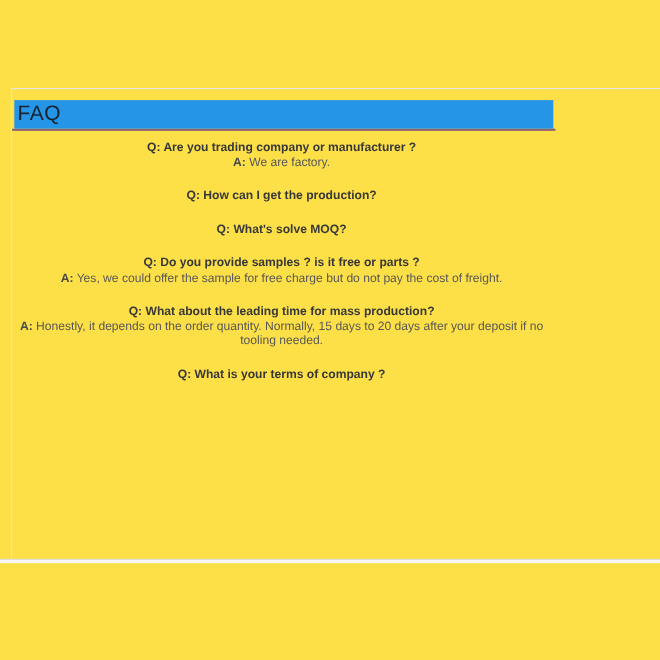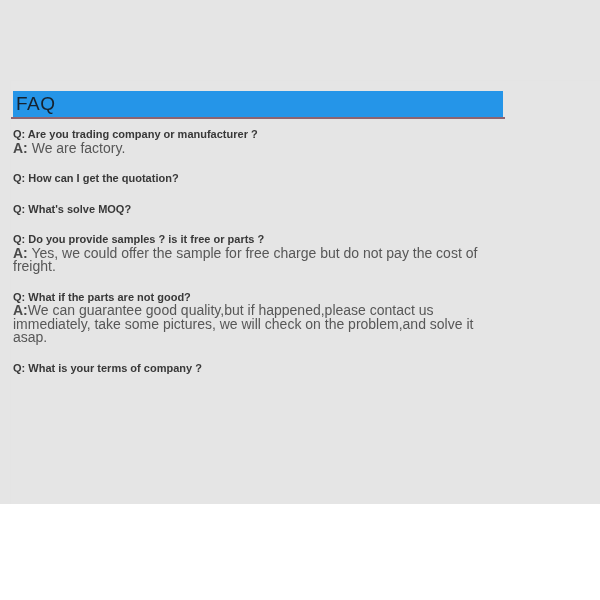--- a/index.html
+++ b/index.html
@@ -1,20 +1,20 @@
 <!DOCTYPE html>
 <html><head>
 <meta charset="utf-8">
 <style>
   html, body { margin: 0; padding: 0; background: #ffffff; }
   .page {
     position: relative;
     width: 600px;
-    height: 504px;
-    background: #e5e5e5;
+    height: 600px;
+    background: #fde047;
     overflow: hidden;
     font-family: "Liberation Sans", "DejaVu Sans", sans-serif;
   }
   .frame-top    { position: absolute; left: 10px; top: 80px;  width: 590px; height: 1px; background: #e4e4e4; }
   .frame-left   { position: absolute; left: 10px; top: 80px;  width: 1px;   height: 428px; background: #e4e4e4; }
   .frame-bottom { position: absolute; left: 0;   top: 508px; width: 600px; height: 1px; background: #dcdcdc; }
   .frame-bottom-shade { position: absolute; left: 0; top: 509px; width: 600px; height: 3px; background: #f6f6f6; }
 
   .faq-section { position: absolute; left: 11px; top: 91px; width: 494px; }
 
@@ -26,29 +26,29 @@
     color: #16222e;
     font-size: 19px;
     line-height: 26px;
     padding-left: 3px;
     font-weight: 400;
     letter-spacing: 0.5px;
   }
 
   .faq-body { padding: 9px 6px 0 2px; }
 
-  .qa { margin-bottom: 17px; }
+  .qa { margin-bottom: 17px; text-align: center; }
   .q {
     font-weight: bold;
     font-size: 11px;
     line-height: 13.5px;
     color: #383838;
   }
   .a {
-    font-size: 14px;
+    font-size: 11px;
     line-height: 13.5px;
     color: #575757;
   }
   .a .a-prefix { font-weight: bold; color: #4a4a4a; }
 </style>
 </head>
 <body>
 
 <div class="page">
 
@@ -64,37 +64,37 @@
     </div>
 
     <div class="faq-body">
 
       <div class="qa">
         <div class="q">Q: Are you trading company or manufacturer ?</div>
         <div class="a"><b class="a-prefix">A:</b><span> We are factory.</span></div>
       </div>
 
       <div class="qa">
-        <div class="q">Q: How can I get the quotation?</div>
+        <div class="q">Q: How can I get the production?</div>
       </div>
 
       <div class="qa">
         <div class="q">Q: What's solve MOQ?</div>
       </div>
 
       <div class="qa">
         <div class="q">Q: Do you provide samples ? is it free or parts ?</div>
         <div class="a"><b class="a-prefix">A:</b><span> Yes, we could offer the sample for free charge but do not pay the cost of freight.</span></div>
       </div>
 
+      <div class="qa">
+        <div class="q">Q: What about the leading time for mass production?</div>
+        <div class="a"><b class="a-prefix">A:</b><span> Honestly, it depends on the order quantity. Normally, 15 days to 20 days after your deposit if no tooling needed.</span></div>
+      </div>
 
-      <div class="qa">
-        <div class="q">Q: What if the parts are not good?</div>
-        <div class="a"><b class="a-prefix">A:</b><span>We can guarantee good quality,but if happened,please contact us immediately, take some pictures, we will check on the problem,and solve it asap.</span></div>
-      </div>
 
       <div class="qa">
         <div class="q">Q: What is your terms of company ?</div>
       </div>
 
     </div>
   </div>
 </div>
 
 </body></html>

